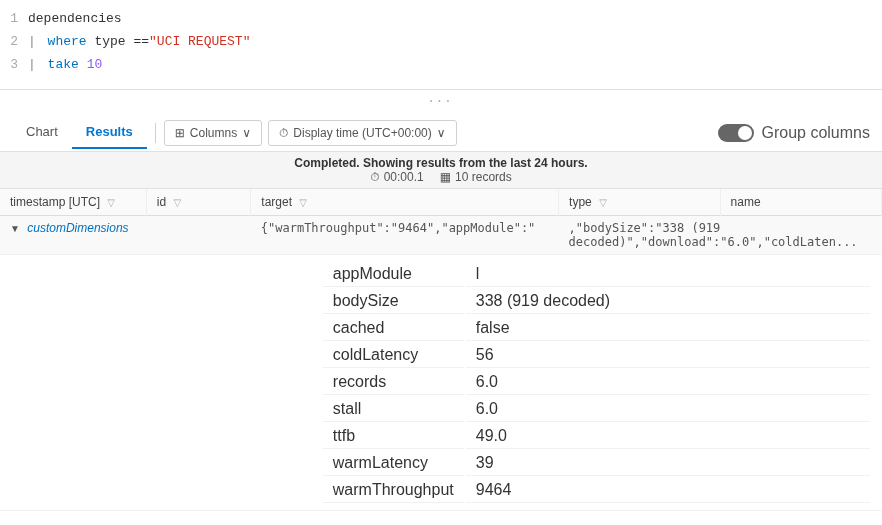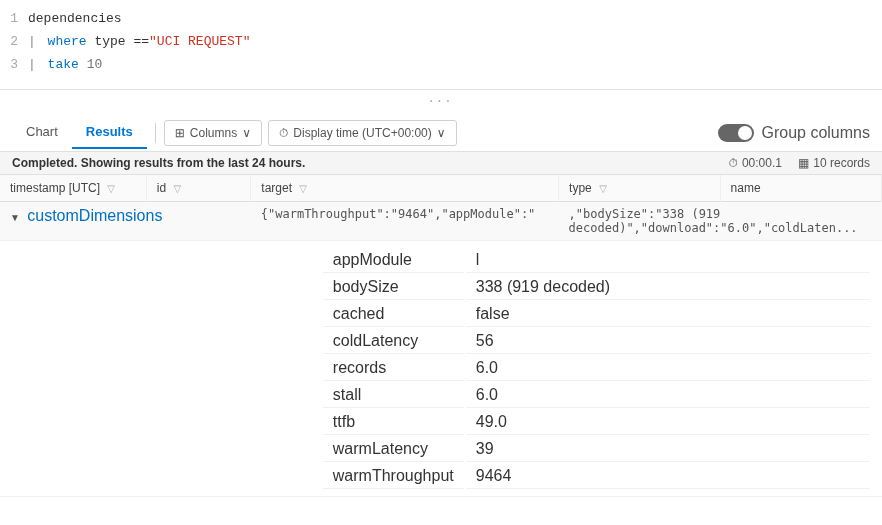--- a/index.html
+++ b/index.html
@@ -25,21 +25,21 @@
       width: 28px;
       text-align: right;
       padding-right: 10px;
       user-select: none;
       flex-shrink: 0;
     }
     .code-keyword { color: #0070c1; }
     .code-string { color: #d03020; font-weight: 500; }
     .code-pipe { color: #888; margin-right: 4px; }
     .code-plain { color: #333; }
-    .code-number { color: #737373; }
+    .code-number { color: #8b5cf6; }
 
     .ellipsis-row {
       text-align: center;
       color: #aaa;
       font-size: 16px;
       padding: 2px 0 4px 0;
       letter-spacing: 3px;
     }
 
     
@@ -114,20 +114,21 @@
 
     
     .status-bar {
       display: flex;
       align-items: center;
       justify-content: space-between;
       padding: 4px 12px;
       background: #f5f5f5;
       border-bottom: 1px solid #e0e0e0;
       font-size: 12px;
+      flex-direction: column;
     }
     .status-left { font-weight: 600; color: #333; }
     .status-right {
       display: flex;
       align-items: center;
       gap: 16px;
       color: #555;
       font-size: 12px;
     }
     .status-item {
@@ -169,21 +170,21 @@
       color: #333;
     }
     .col-timestamp { width: 140px; }
     .col-id { width: 100px; }
     .col-target { width: 220px; margin-top: 29px; }
     .col-type { width: 100px; }
     .col-name { width: 100px; }
 
     .expand-row td { background: #f9f9f9; }
     .expand-icon { color: #555; cursor: pointer; font-size: 10px; margin-right: 4px; }
-    .custom-dim-label { color: #0070c1; font-size: 16px; }
+    .custom-dim-label { color: #0070c1; font-style: italic; font-size: 12px; }
     .custom-dim-value { color: #555; font-size: 12px; font-family: monospace; overflow: hidden; text-overflow: ellipsis; max-width: 300px; white-space: nowrap; }
     .custom-dim-overflow { color: #555; font-size: 12px; font-family: monospace; }
 
     .sub-table { margin-left: 60px; width: calc(100% - 60px); }
     .sub-table td { padding: 3px 10px; font-size: 16px; border-bottom: 1px solid #f0f0f0; }
     .sub-key { color: #555; width: 120px; }
     .sub-val { color: #333; }
 
     .table-container {
       overflow-x: auto;

